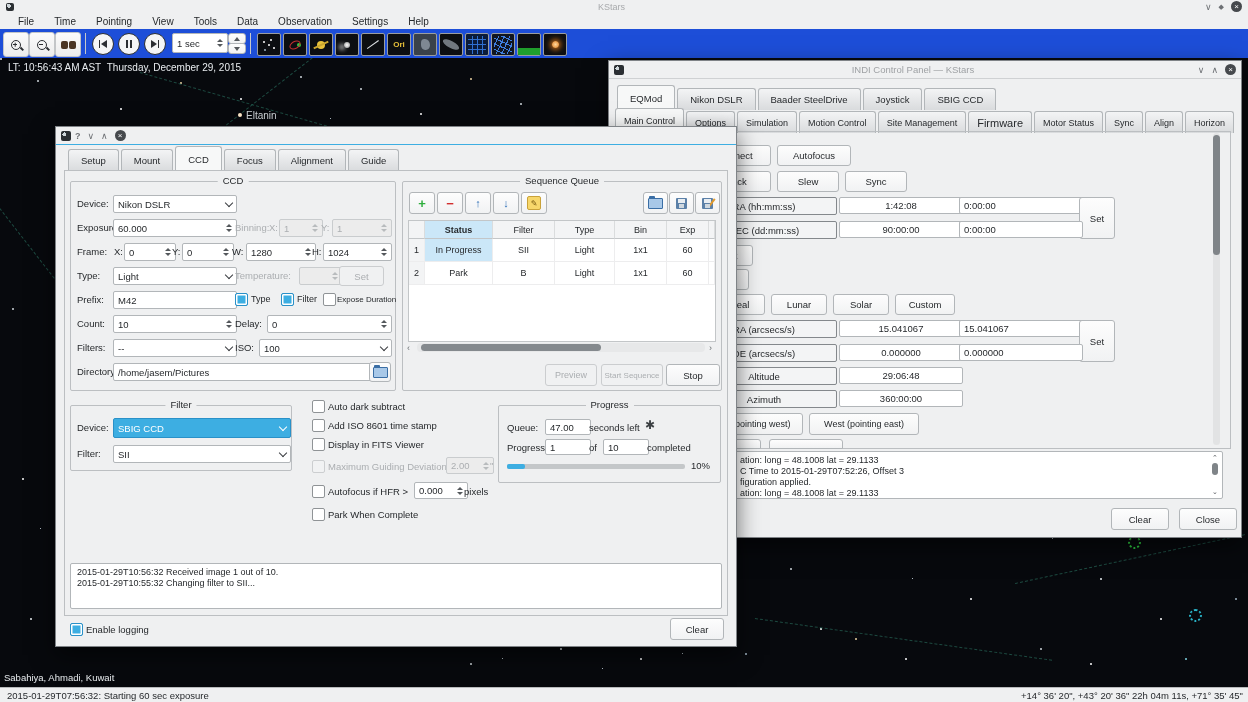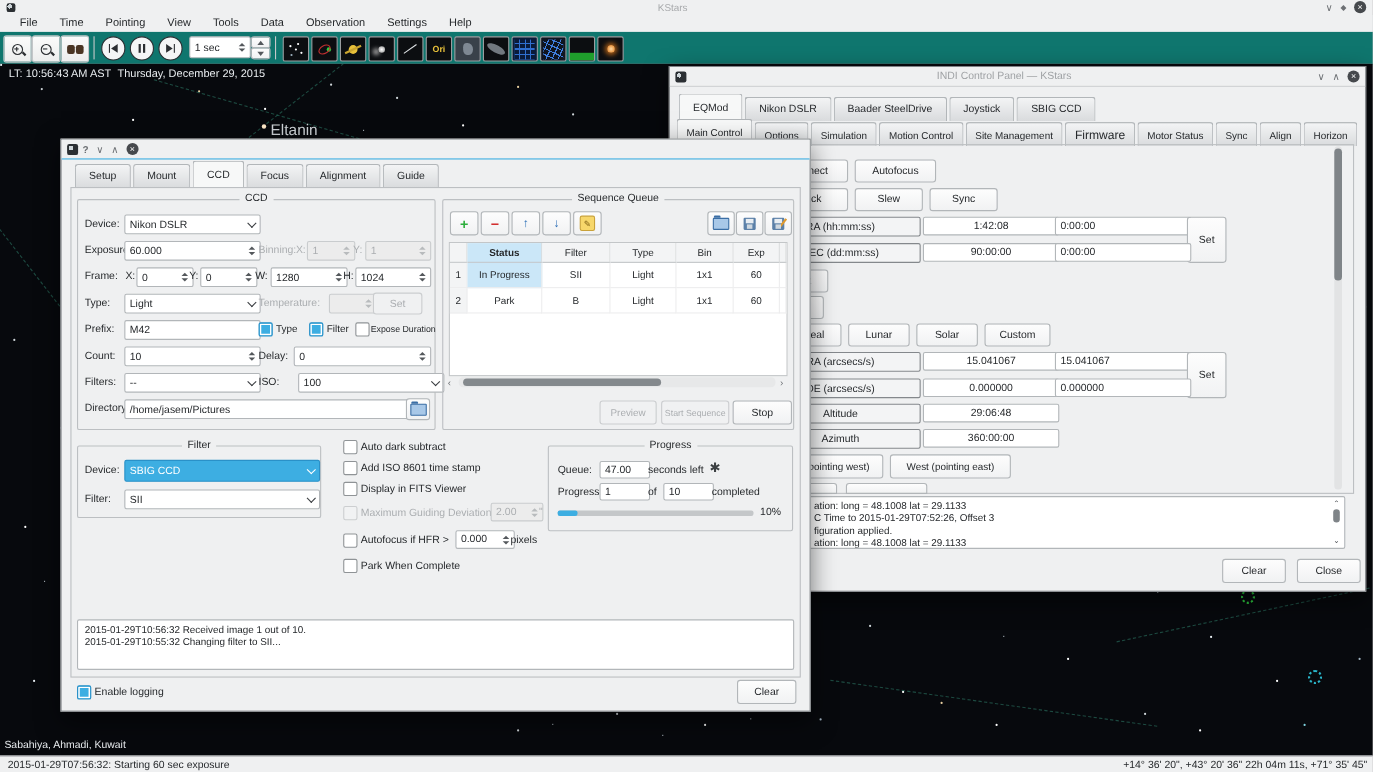--- a/index.html
+++ b/index.html
@@ -37,21 +37,21 @@
   .cb.dis{border-color:#ccced0;background:#f1f2f3}
   .gbox{position:absolute;border:1px solid #bcbfc2;border-radius:2px}
   .gtitle{position:absolute;top:-7px;left:50%;transform:translateX(-50%);background:#eff0f1;padding:0 5px;font-size:9.5px;white-space:nowrap}
   
   .tabrow{position:absolute;display:flex;align-items:flex-end}
   .tab{display:inline-flex;align-items:center;justify-content:center;height:21px;padding:0 12px;background:linear-gradient(#f3f4f5,#d9dbdd);border:1px solid #b2b6b9;border-bottom:none;border-radius:3px 3px 0 0;font-size:9.5px;margin-right:2px;white-space:nowrap}
   .tab.active{background:#f7f8f8;height:24px}
   
   #menubar{position:absolute;left:0;top:13px;width:100%;height:16px;display:flex;align-items:center;padding-left:8px;background:#eff0f1}
   #menubar span{padding:0 10px;font-size:10px}
-  #toolbar{position:absolute;left:0;top:29px;width:100%;height:29px;background:#0f766e;border-bottom:1px solid #c9cbcd}
+  #toolbar{position:absolute;left:0;top:29px;width:100%;height:29px;background:#1d4ed8;border-bottom:1px solid #c9cbcd}
   .tbtn{position:absolute;top:3px;width:24px;height:23px;border:1px solid #c3c6c8;border-radius:3px;background:linear-gradient(#fbfbfb,#eceded);display:flex;align-items:center;justify-content:center}
   .skyicon{position:absolute;top:4px;width:22px;height:21px;border:1px solid #9a9da0;border-radius:2px;background:#0c0e11;display:flex;align-items:center;justify-content:center;overflow:hidden}
   .vsep{position:absolute;top:4px;width:1px;height:21px;background:#c6c8ca}
   .circbtn{position:absolute;top:4px;width:20px;height:20px;border:1.4px solid #2b2e32;border-radius:50%;background:#f4f5f6;display:flex;align-items:center;justify-content:center;gap:1px}
   .mag{width:8px;height:8px;border:1.6px solid #2b2e32;border-radius:50%;position:relative}
   .mag::after{content:"";position:absolute;width:4px;height:1.6px;background:#2b2e32;right:-4px;bottom:-1px;transform:rotate(45deg)}
   .mag i{position:absolute;left:1px;top:3px;width:4px;height:1.4px;background:#2b2e32}
   .mag i.v{transform:rotate(90deg)}
   .binoc{display:flex;gap:1px}
   .binoc b{width:7px;height:8px;background:#4a3524;border-radius:2px}
@@ -235,21 +235,21 @@
   <div class="cline" style="left:0px;top:150px;width:190px;transform:rotate(52deg)"></div>
   <div class="cline" style="left:950px;top:260px;width:310px;transform:rotate(28deg)"></div>
   <div class="cline" style="left:1015px;top:525px;width:235px;transform:rotate(-12deg)"></div>
   <div class="cline" style="left:755px;top:560px;width:300px;transform:rotate(8deg)"></div>
   <div class="ring" style="left:1128px;top:478px;width:9px;height:9px;border:2px dotted #2ecc40"></div>
   <div class="ring" style="left:1189px;top:551px;width:9px;height:9px;border:2px dotted #2ab5c9"></div>
   <div class="skytext" style="left:8px;top:4px">
     <span>LT: 10:56:43 AM AST</span>&nbsp;&nbsp;<span>Thursday, December 29, 2015</span>
   </div>
   <span style="position:absolute;left:238px;top:55px;width:4px;height:4px;background:#ffe9c9;border-radius:50%"></span>
-  <div class="skytext" style="left:246px;top:52px;font-size:14px;color:#cfd4d8">Eltanin</div>
+  <div class="skytext" style="left:246px;top:52px;font-size:10px;color:#cfd4d8">Eltanin</div>
   <div class="skytext" style="left:4px;top:614px;font-size:9.5px">Sabahiya, Ahmadi, Kuwait</div>
 </div>
 
 <div class="window" style="left:608px;top:60px;width:632px;height:476px">
   <div class="titlebar">
     <span class="appicon"></span>
     <span class="tb-title inactive">INDI Control Panel — KStars</span>
     <span class="winbtns">
       <span>∨</span>
       <span>∧</span>
@@ -544,21 +544,21 @@
           <b class="d"></b>
         </span>
       </div>
 
     <span class="lbl" style="left:6px;top:160px">Filters:</span>
     <div class="inp combo" style="left:42px;top:157px;width:114px;height:16px">
         <span>--</span>
         <span class="chev"></span>
       </div>
     <span class="lbl" style="left:164px;top:160px">ISO:</span>
-    <div class="inp combo" style="left:200px;top:157px;width:123px;height:16px">
+    <div class="inp combo" style="left:188px;top:157px;width:123px;height:16px">
         <span>100</span>
         <span class="chev"></span>
       </div>
 
     <span class="lbl" style="left:6px;top:184px">Directory:</span>
     <div class="inp" style="left:42px;top:181px;width:250px;height:16px">
         <span>/home/jasem/Pictures</span>
       </div>
     <div class="btn" style="left:298px;top:180px;width:20px;height:18px">
         <span class="icon-folder"></span>

